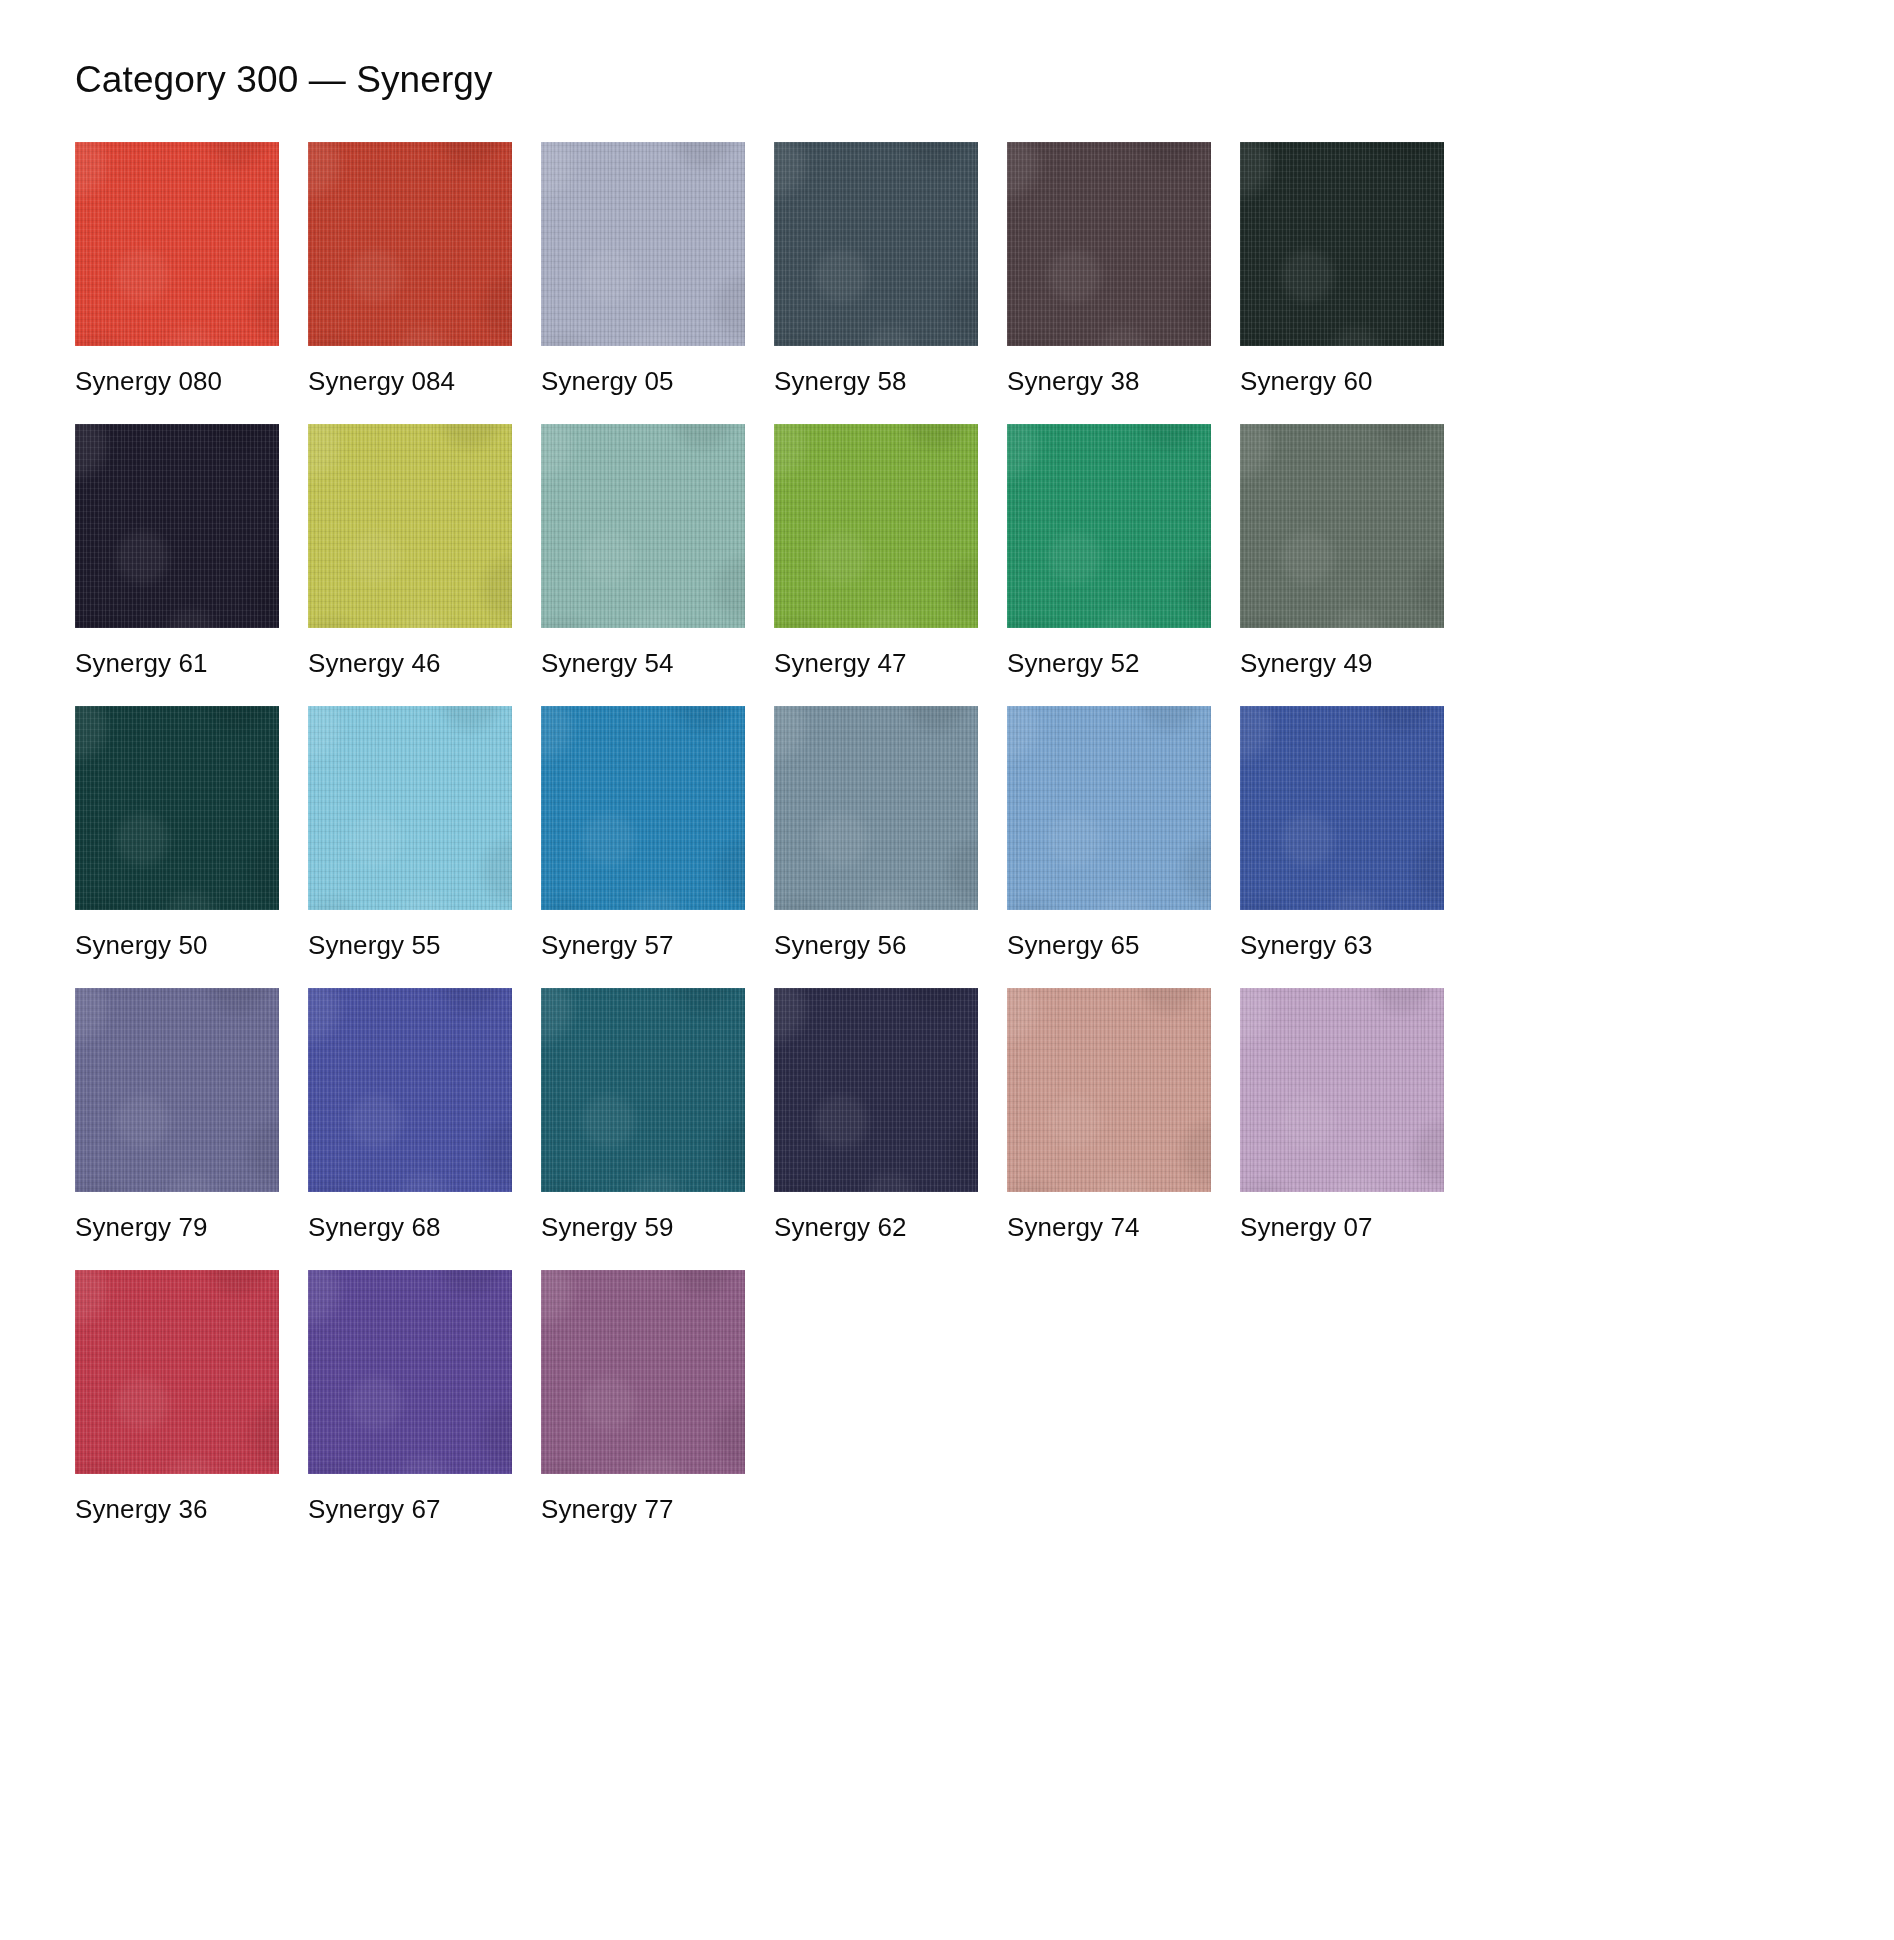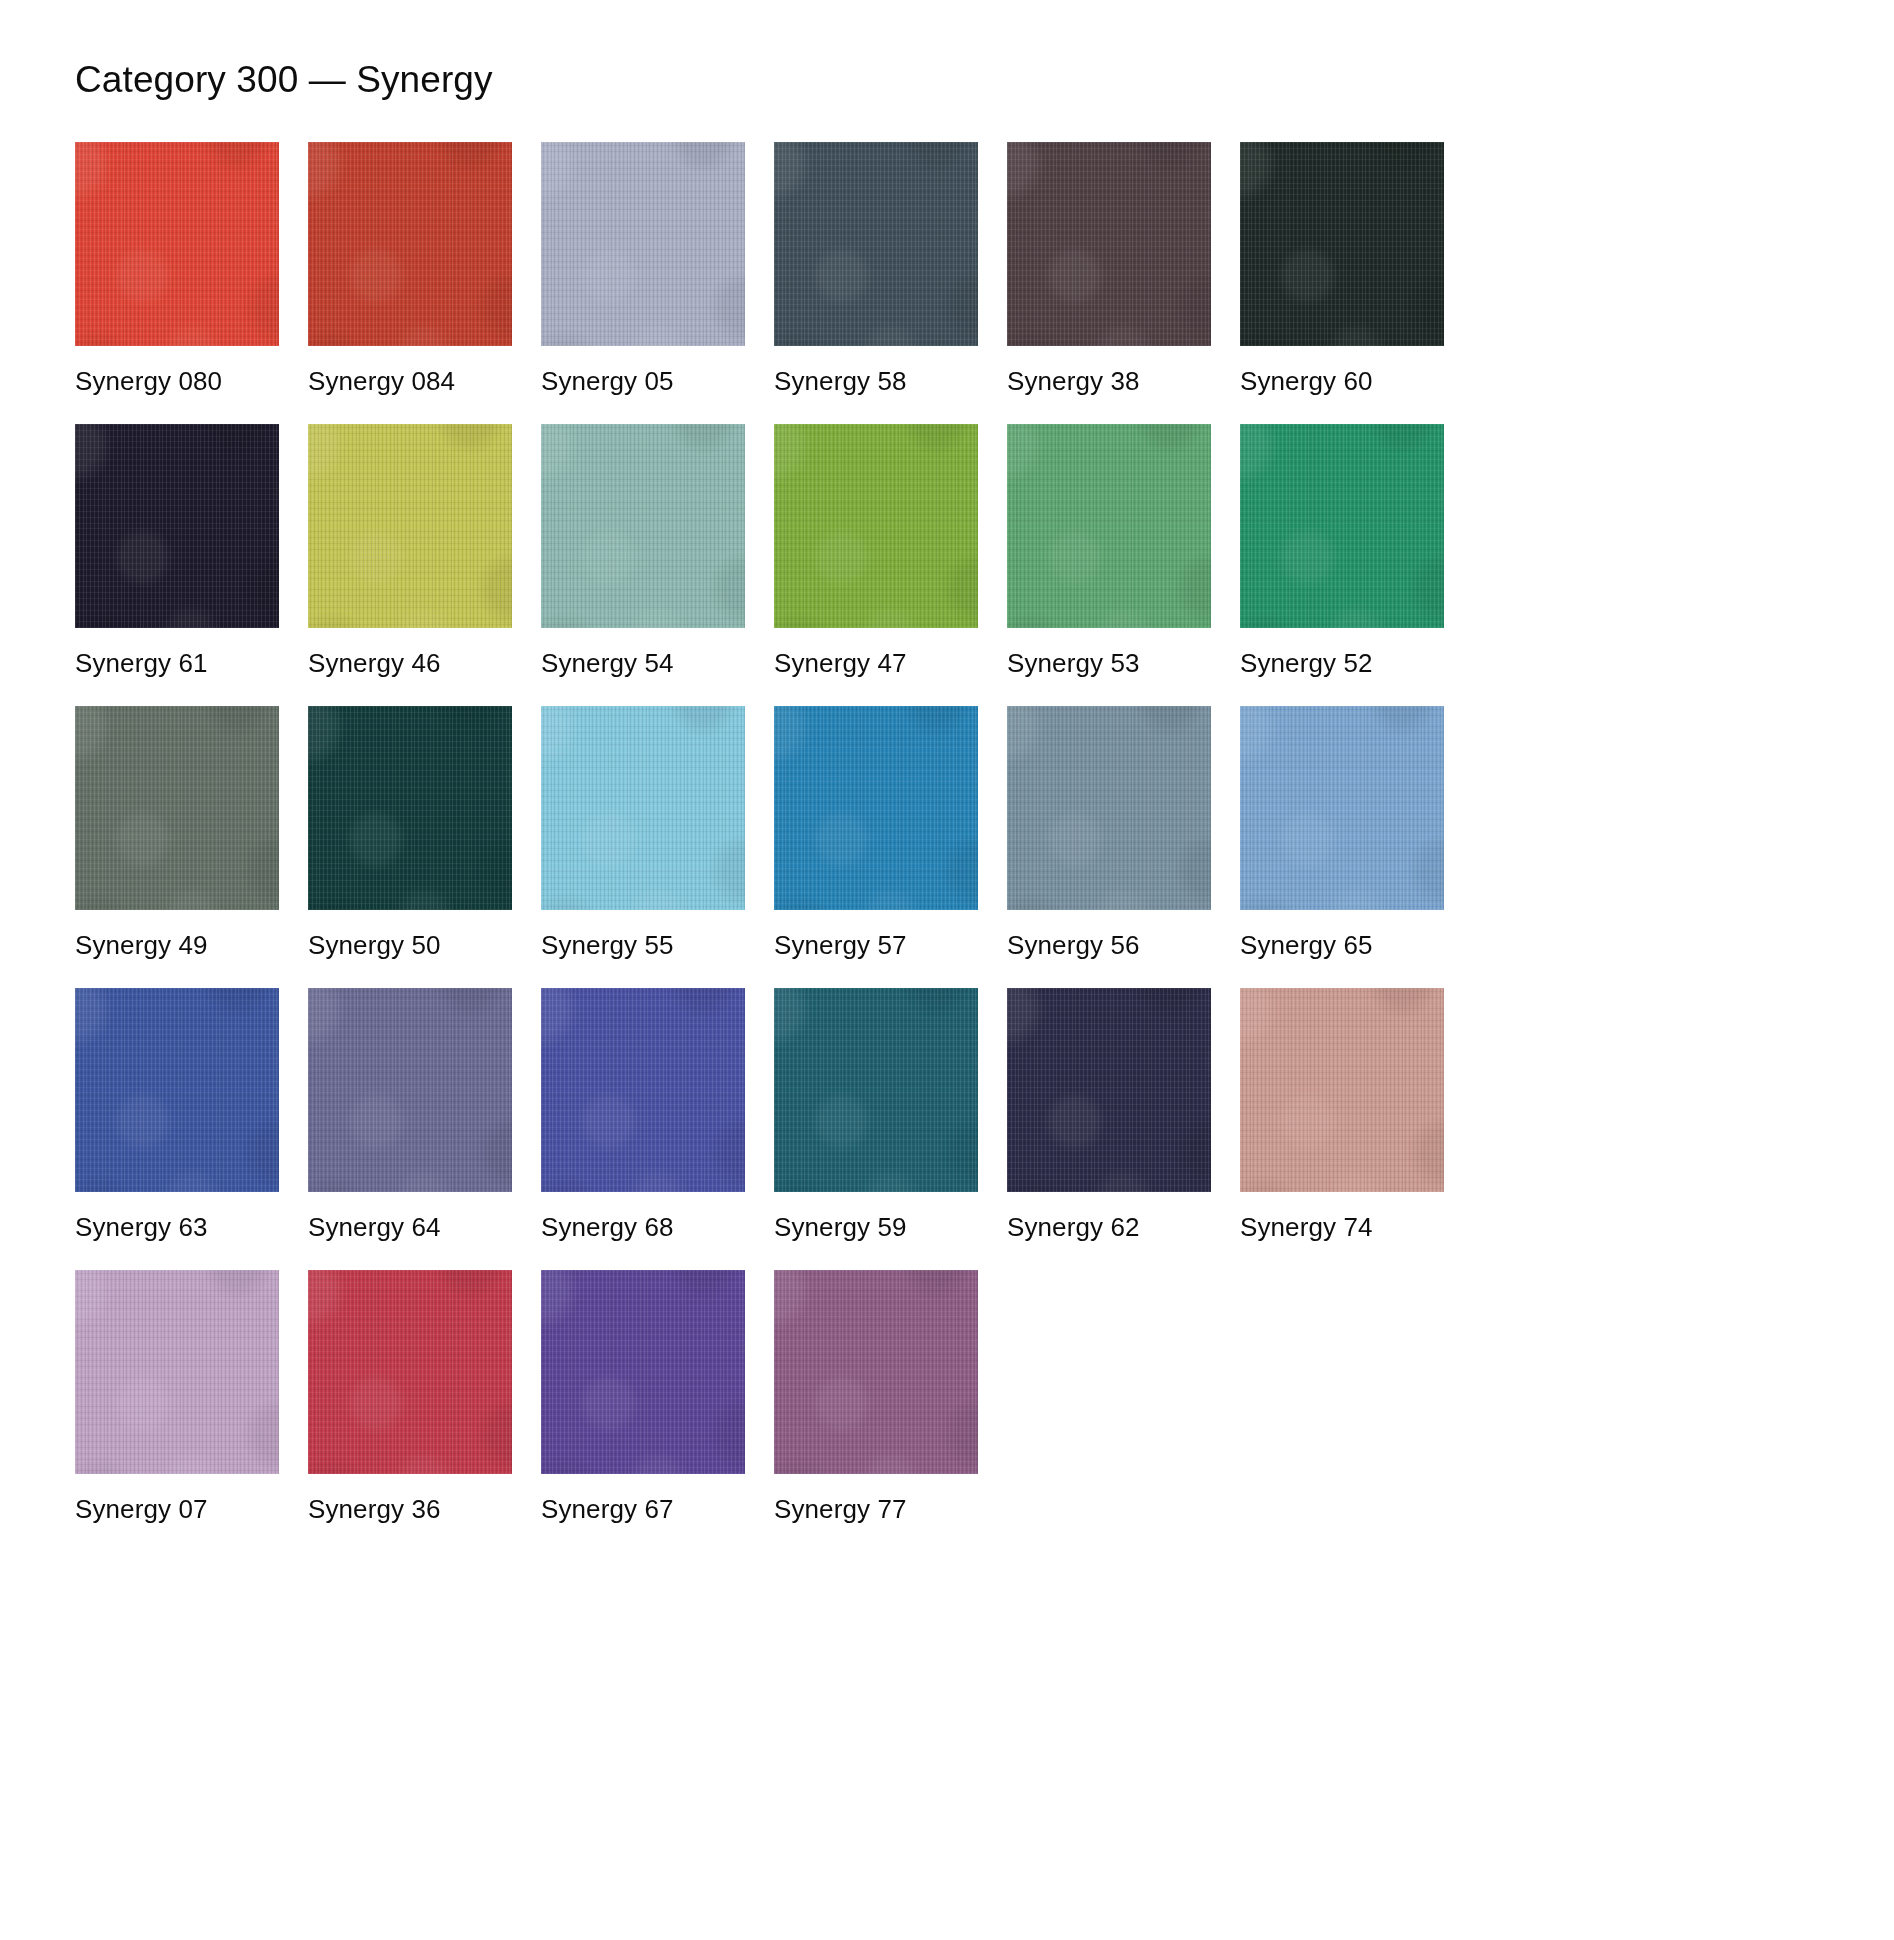--- a/index.html
+++ b/index.html
@@ -190,28 +190,20 @@
       </div>
       <div class="swatch-cell">
         <div class="swatch-chip" style="background-color: rgb(126, 173, 59);">
           <span class="tex-warp"></span>
           <span class="tex-weft"></span>
           <span class="tex-mottle"></span>
         </div>
         <div class="swatch-label">Synergy 47</div>
       </div>
       <div class="swatch-cell">
-        <div class="swatch-chip" style="background-color: rgb(93, 165, 113);">
-          <span class="tex-warp"></span>
-          <span class="tex-weft"></span>
-          <span class="tex-mottle"></span>
-        </div>
-        <div class="swatch-label">Synergy 53</div>
-      </div>
-      <div class="swatch-cell">
         <div class="swatch-chip" style="background-color: rgb(36, 146, 104);">
           <span class="tex-warp"></span>
           <span class="tex-weft"></span>
           <span class="tex-mottle"></span>
         </div>
         <div class="swatch-label">Synergy 52</div>
       </div>
       <div class="swatch-cell">
         <div class="swatch-chip" style="background-color: rgb(99, 112, 102);">
           <span class="tex-warp"></span>
@@ -267,21 +259,21 @@
           <span class="tex-mottle"></span>
         </div>
         <div class="swatch-label">Synergy 63</div>
       </div>
       <div class="swatch-cell">
         <div class="swatch-chip" style="background-color: rgb(106, 106, 147);">
           <span class="tex-warp"></span>
           <span class="tex-weft"></span>
           <span class="tex-mottle"></span>
         </div>
-        <div class="swatch-label">Synergy 64</div>
+        <div class="swatch-label">Synergy 79</div>
       </div>
       <div class="swatch-cell">
         <div class="swatch-chip" style="background-color: rgb(74, 81, 162);">
           <span class="tex-warp"></span>
           <span class="tex-weft"></span>
           <span class="tex-mottle"></span>
         </div>
         <div class="swatch-label">Synergy 68</div>
       </div>
       <div class="swatch-cell">

